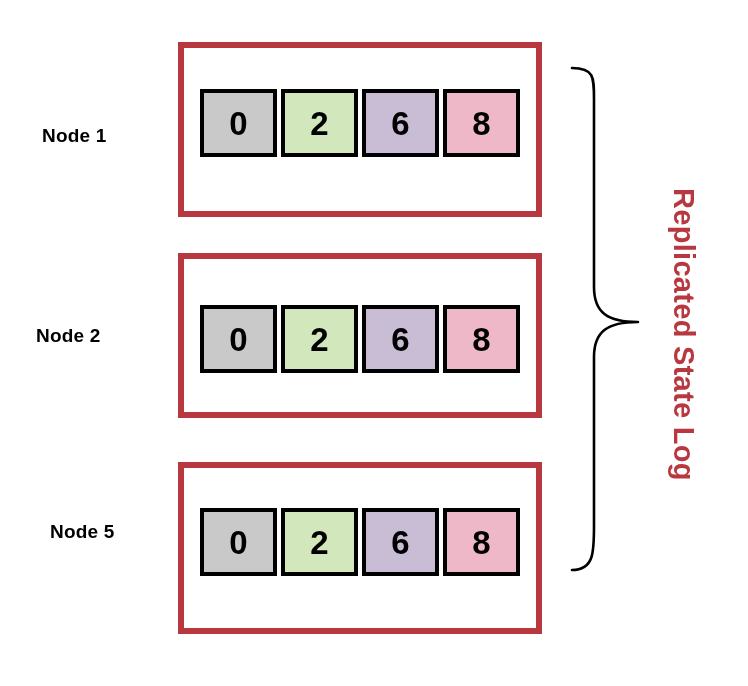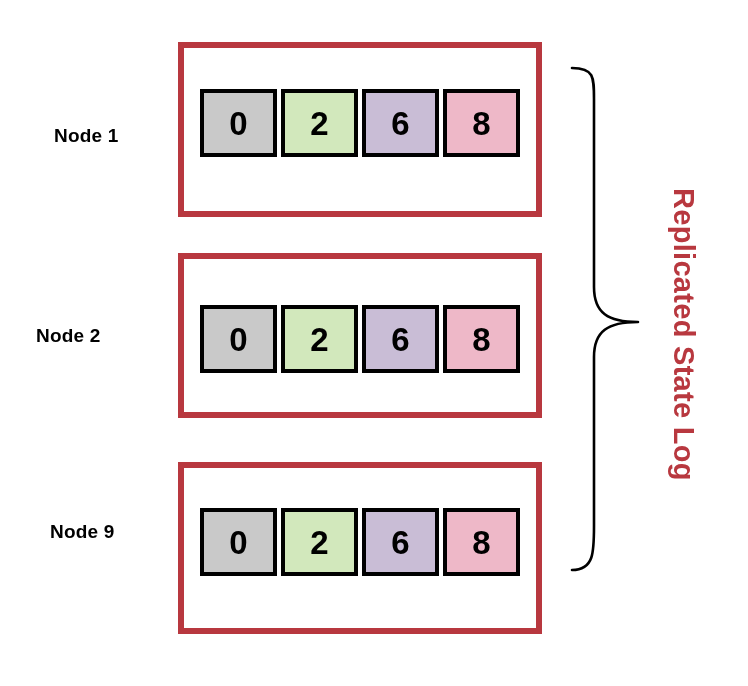--- a/index.html
+++ b/index.html
@@ -85,21 +85,21 @@
     color: #b8383f;
     white-space: nowrap;
     letter-spacing: 0.3px;
   }
 </style>
 </head>
 <body>
 
 <div id="canvas">
 
-  <div class="node-label" style="left:54px; top:125px;">Node 1</div>
+  <div class="node-label" style="left:42px; top:125px;">Node 1</div>
 
   <div class="node-row" style="top: 42px; height: 175px; border-color: rgb(184, 56, 63);">
     <div class="log-strip" style="left:16px; top:41px;">
       <div class="log-cell" style="background-color: rgb(201, 201, 201);">
         <span>0</span>
       </div>
       <div class="log-cell" style="background-color: rgb(210, 232, 188);">
         <span>2</span>
       </div>
       <div class="log-cell" style="background-color: rgb(201, 189, 214);">
@@ -123,21 +123,21 @@
       </div>
       <div class="log-cell" style="background-color: rgb(201, 189, 214);">
         <span>6</span>
       </div>
       <div class="log-cell" style="background-color: rgb(238, 184, 200);">
         <span>8</span>
       </div>
     </div>
   </div>
 
-  <div class="node-label" style="left:50px; top:521px;">Node 9</div>
+  <div class="node-label" style="left:50px; top:521px;">Node 5</div>
 
   <div class="node-row" style="top: 462px; height: 172px; border-color: rgb(184, 56, 63);">
     <div class="log-strip" style="left:16px; top:40px;">
       <div class="log-cell" style="background-color: rgb(201, 201, 201);">
         <span>0</span>
       </div>
       <div class="log-cell" style="background-color: rgb(210, 232, 188);">
         <span>2</span>
       </div>
       <div class="log-cell" style="background-color: rgb(201, 189, 214);">

